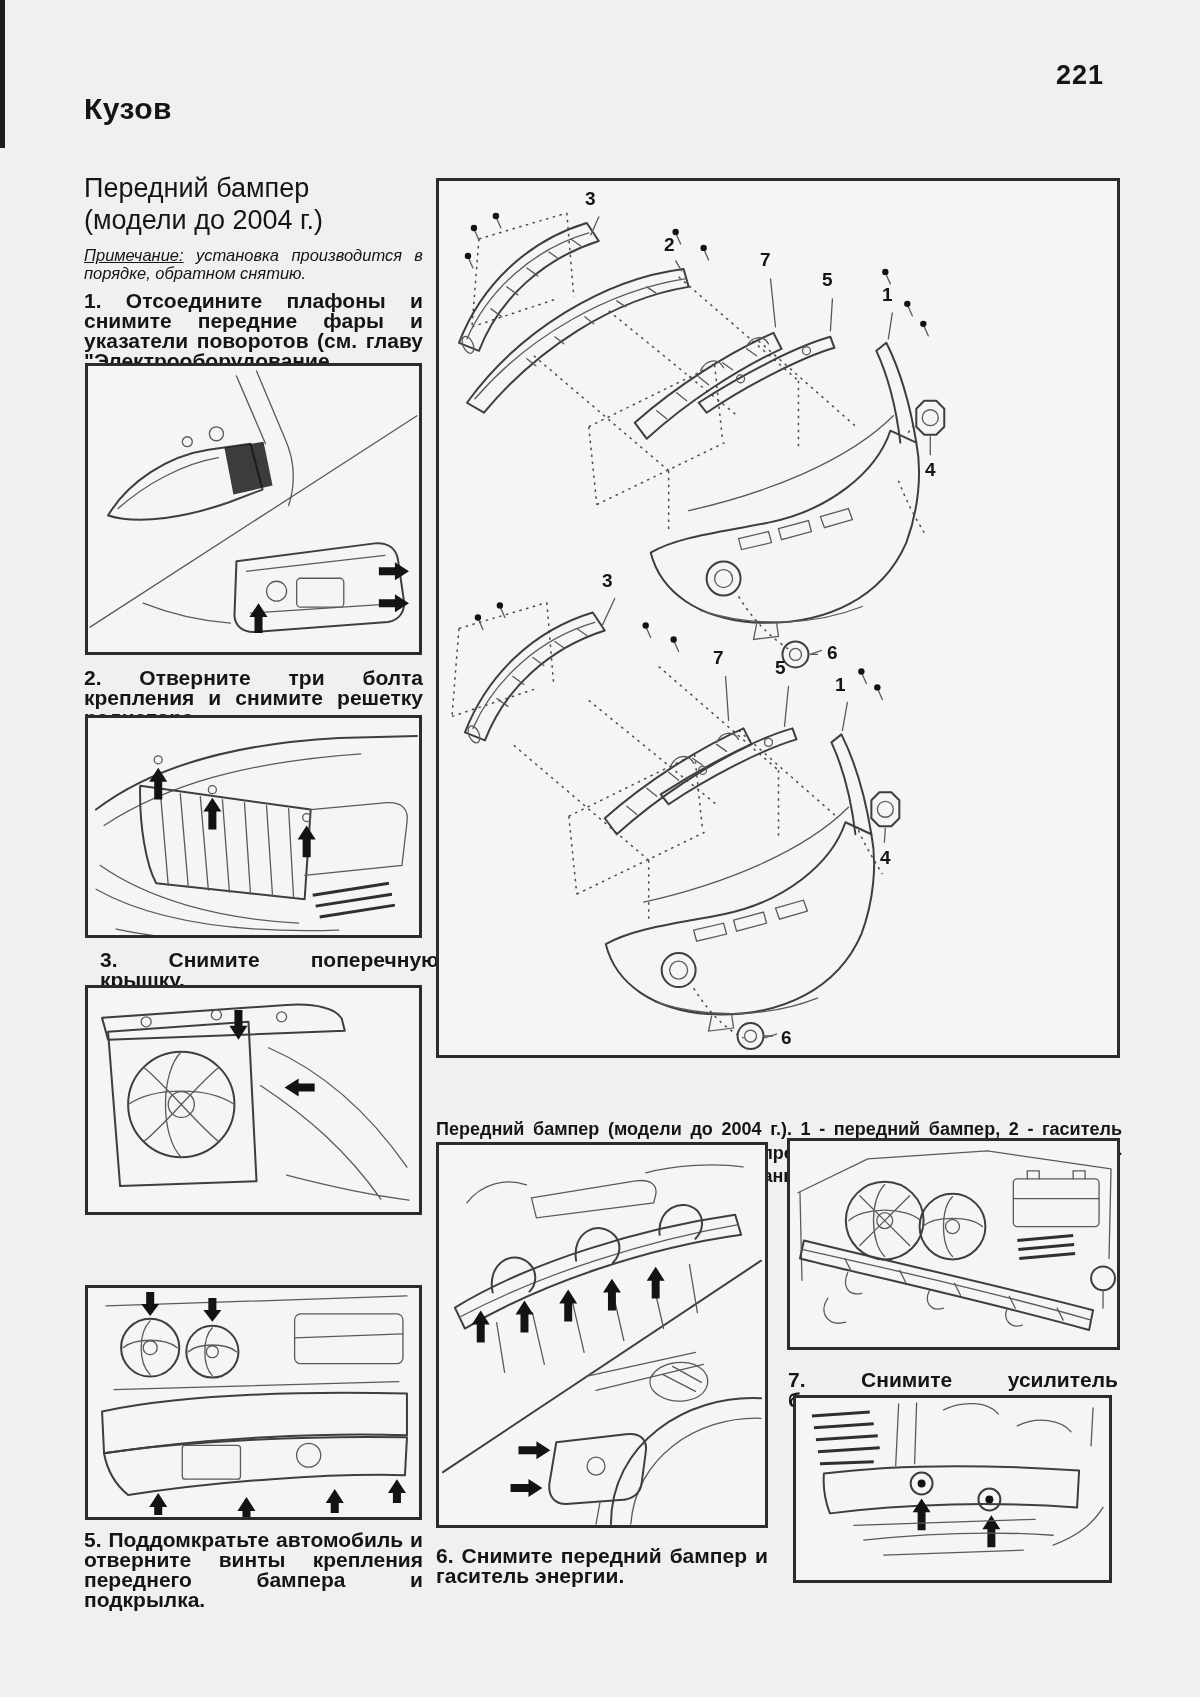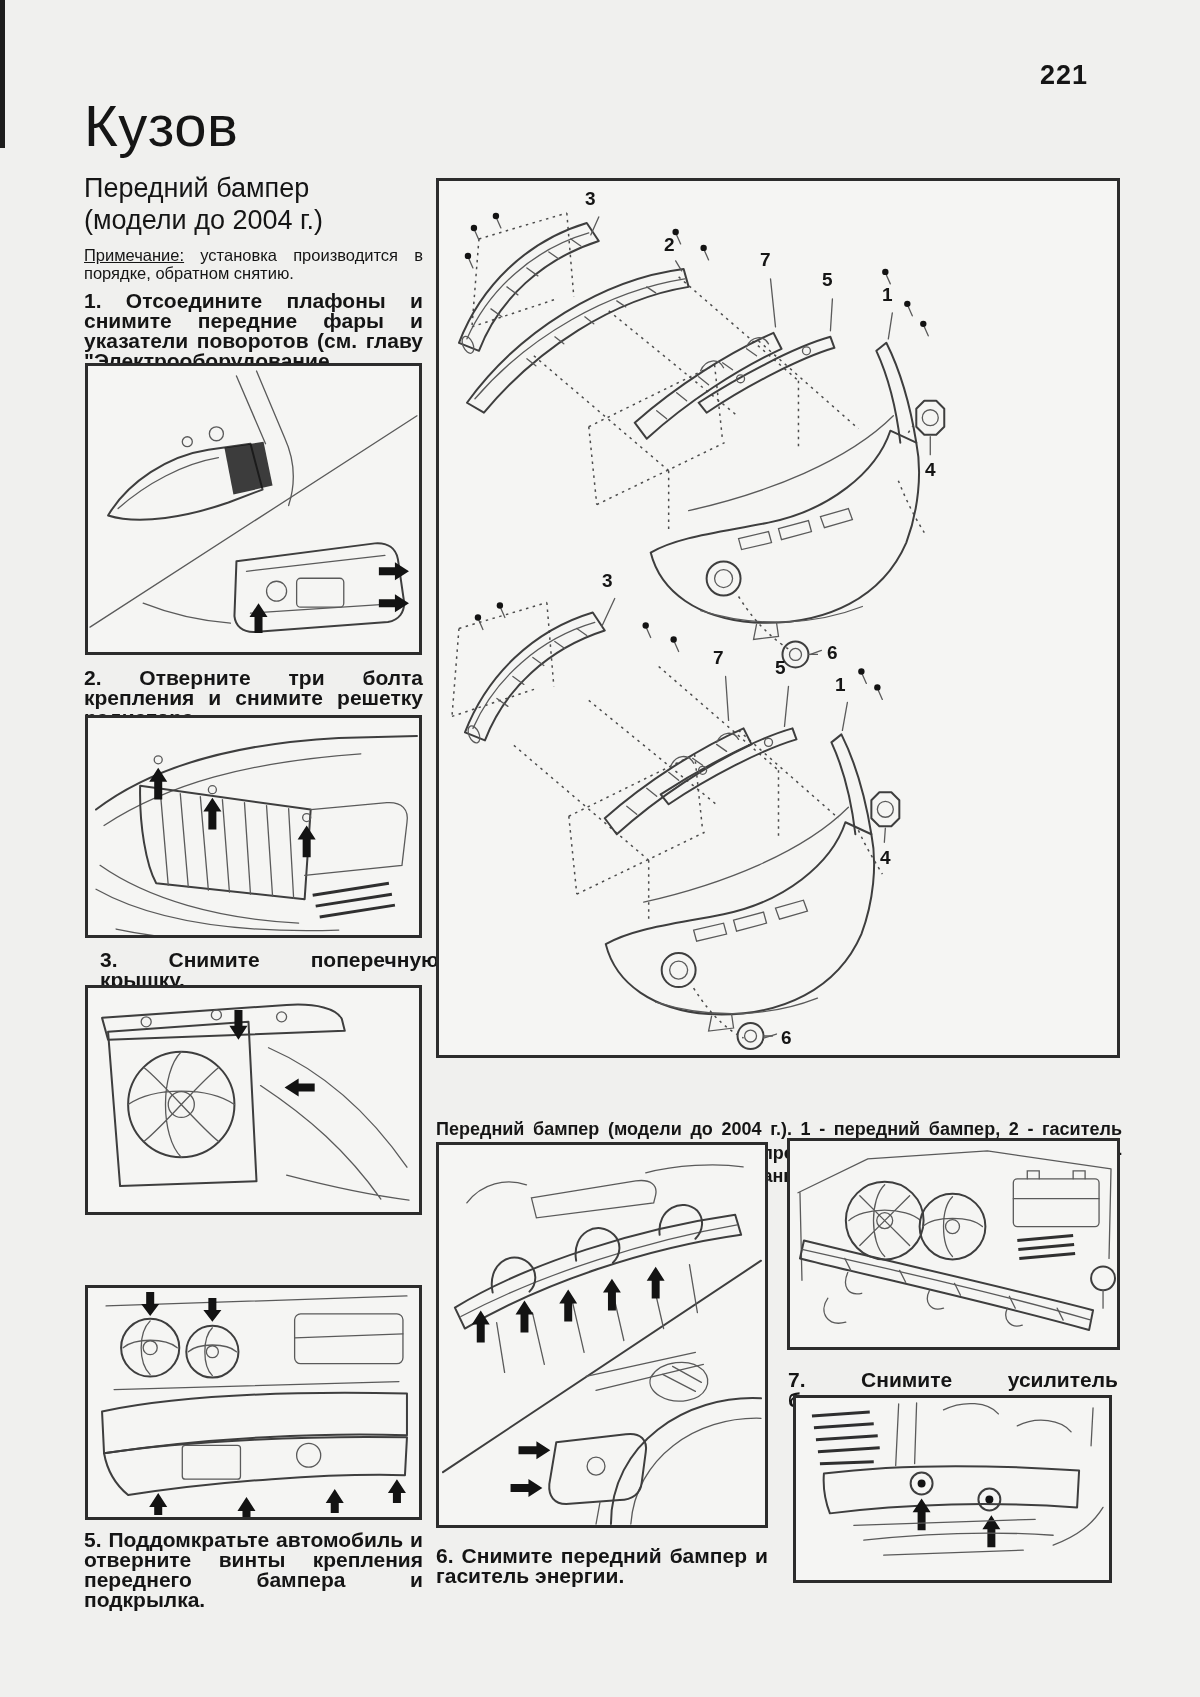--- a/index.html
+++ b/index.html
@@ -1,25 +1,25 @@
 <!DOCTYPE html>
 <html><head>
 <meta charset="utf-8">
 <style>
   *{margin:0;padding:0;box-sizing:border-box}
   html,body{background:#d8d8d6}
   .page{position:relative;width:1200px;height:1697px;margin:0 auto;background:#f0f0ee;
         font-family:"Liberation Sans",sans-serif;color:#151515;overflow:hidden}
   .scan-mark{position:absolute;left:0;top:0;width:5px;height:148px;background:#1d1d1d}
-  .pageno{position:absolute;left:1040px;top:60px;width:80px;
+  .pageno{position:absolute;left:1040px;top:60px;width:80px;text-align:center;
           font-size:27px;font-weight:bold;letter-spacing:1px}
-  .title{position:absolute;left:84px;top:92px;font-size:58px;font-weight:normal;letter-spacing:.5px}
+  .title{position:absolute;left:84px;top:92px;font-size:30px;font-weight:bold;letter-spacing:.5px}
   .subtitle{position:absolute;left:84px;top:172px;font-size:27px;line-height:32px;font-weight:normal}
   .note{position:absolute;left:84px;top:246px;width:339px;font-size:16.5px;line-height:18px;
-        text-align:justify}
+        font-style:italic;text-align:justify}
   .note-label{text-decoration:underline}
   .step{position:absolute;font-size:21px;line-height:20px;font-weight:bold;text-align:justify}
   .caption{position:absolute;left:436px;top:1118px;width:686px;font-size:18px;line-height:23.5px;
            font-weight:bold;text-align:justify}
   .frame{position:absolute;border:3px solid #2c2c2c;background:#f5f5f3}
   .frame svg{position:absolute;left:0;top:0;width:100%;height:100%;display:block}
   .co{position:absolute;font-size:19px;font-weight:bold;line-height:1}
   svg .ln{fill:none;stroke:#3e3e3e;stroke-width:2;stroke-linecap:round;stroke-linejoin:round}
   svg .thin{fill:none;stroke:#5a5a5a;stroke-width:1.3;stroke-linecap:round}
   svg .dash{fill:none;stroke:#4c4c4c;stroke-width:1.5;stroke-dasharray:2.5 4.5}

